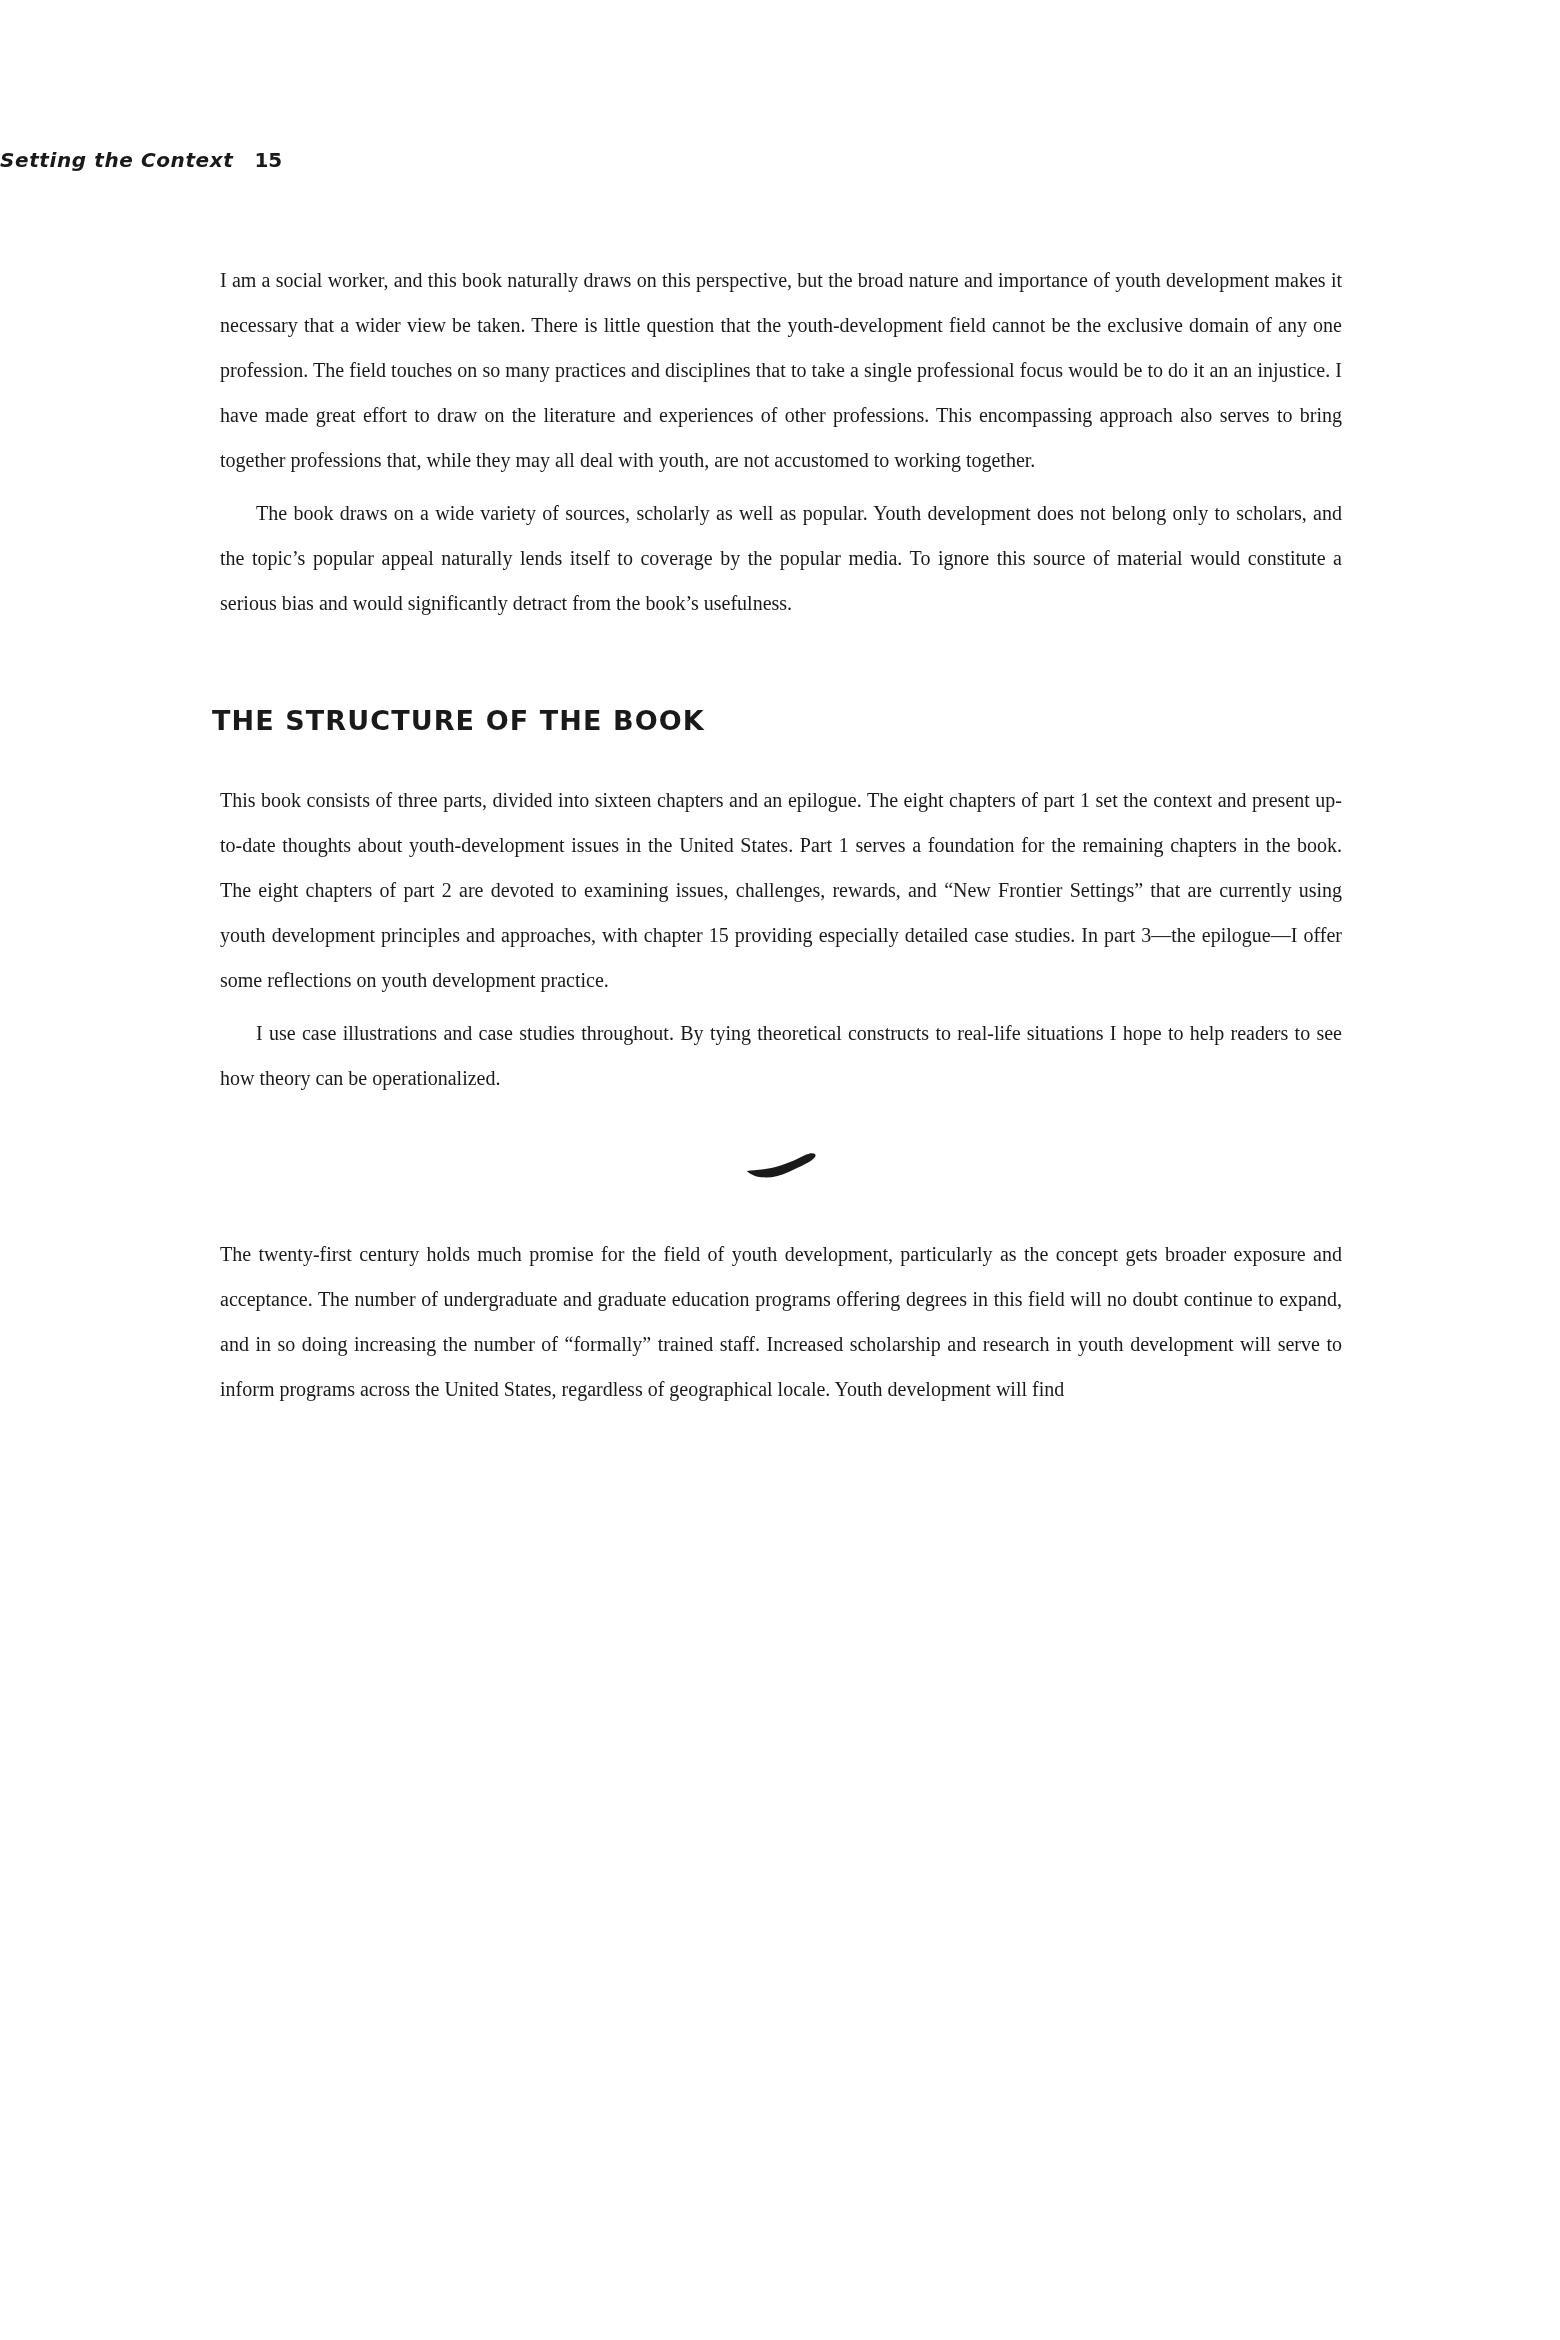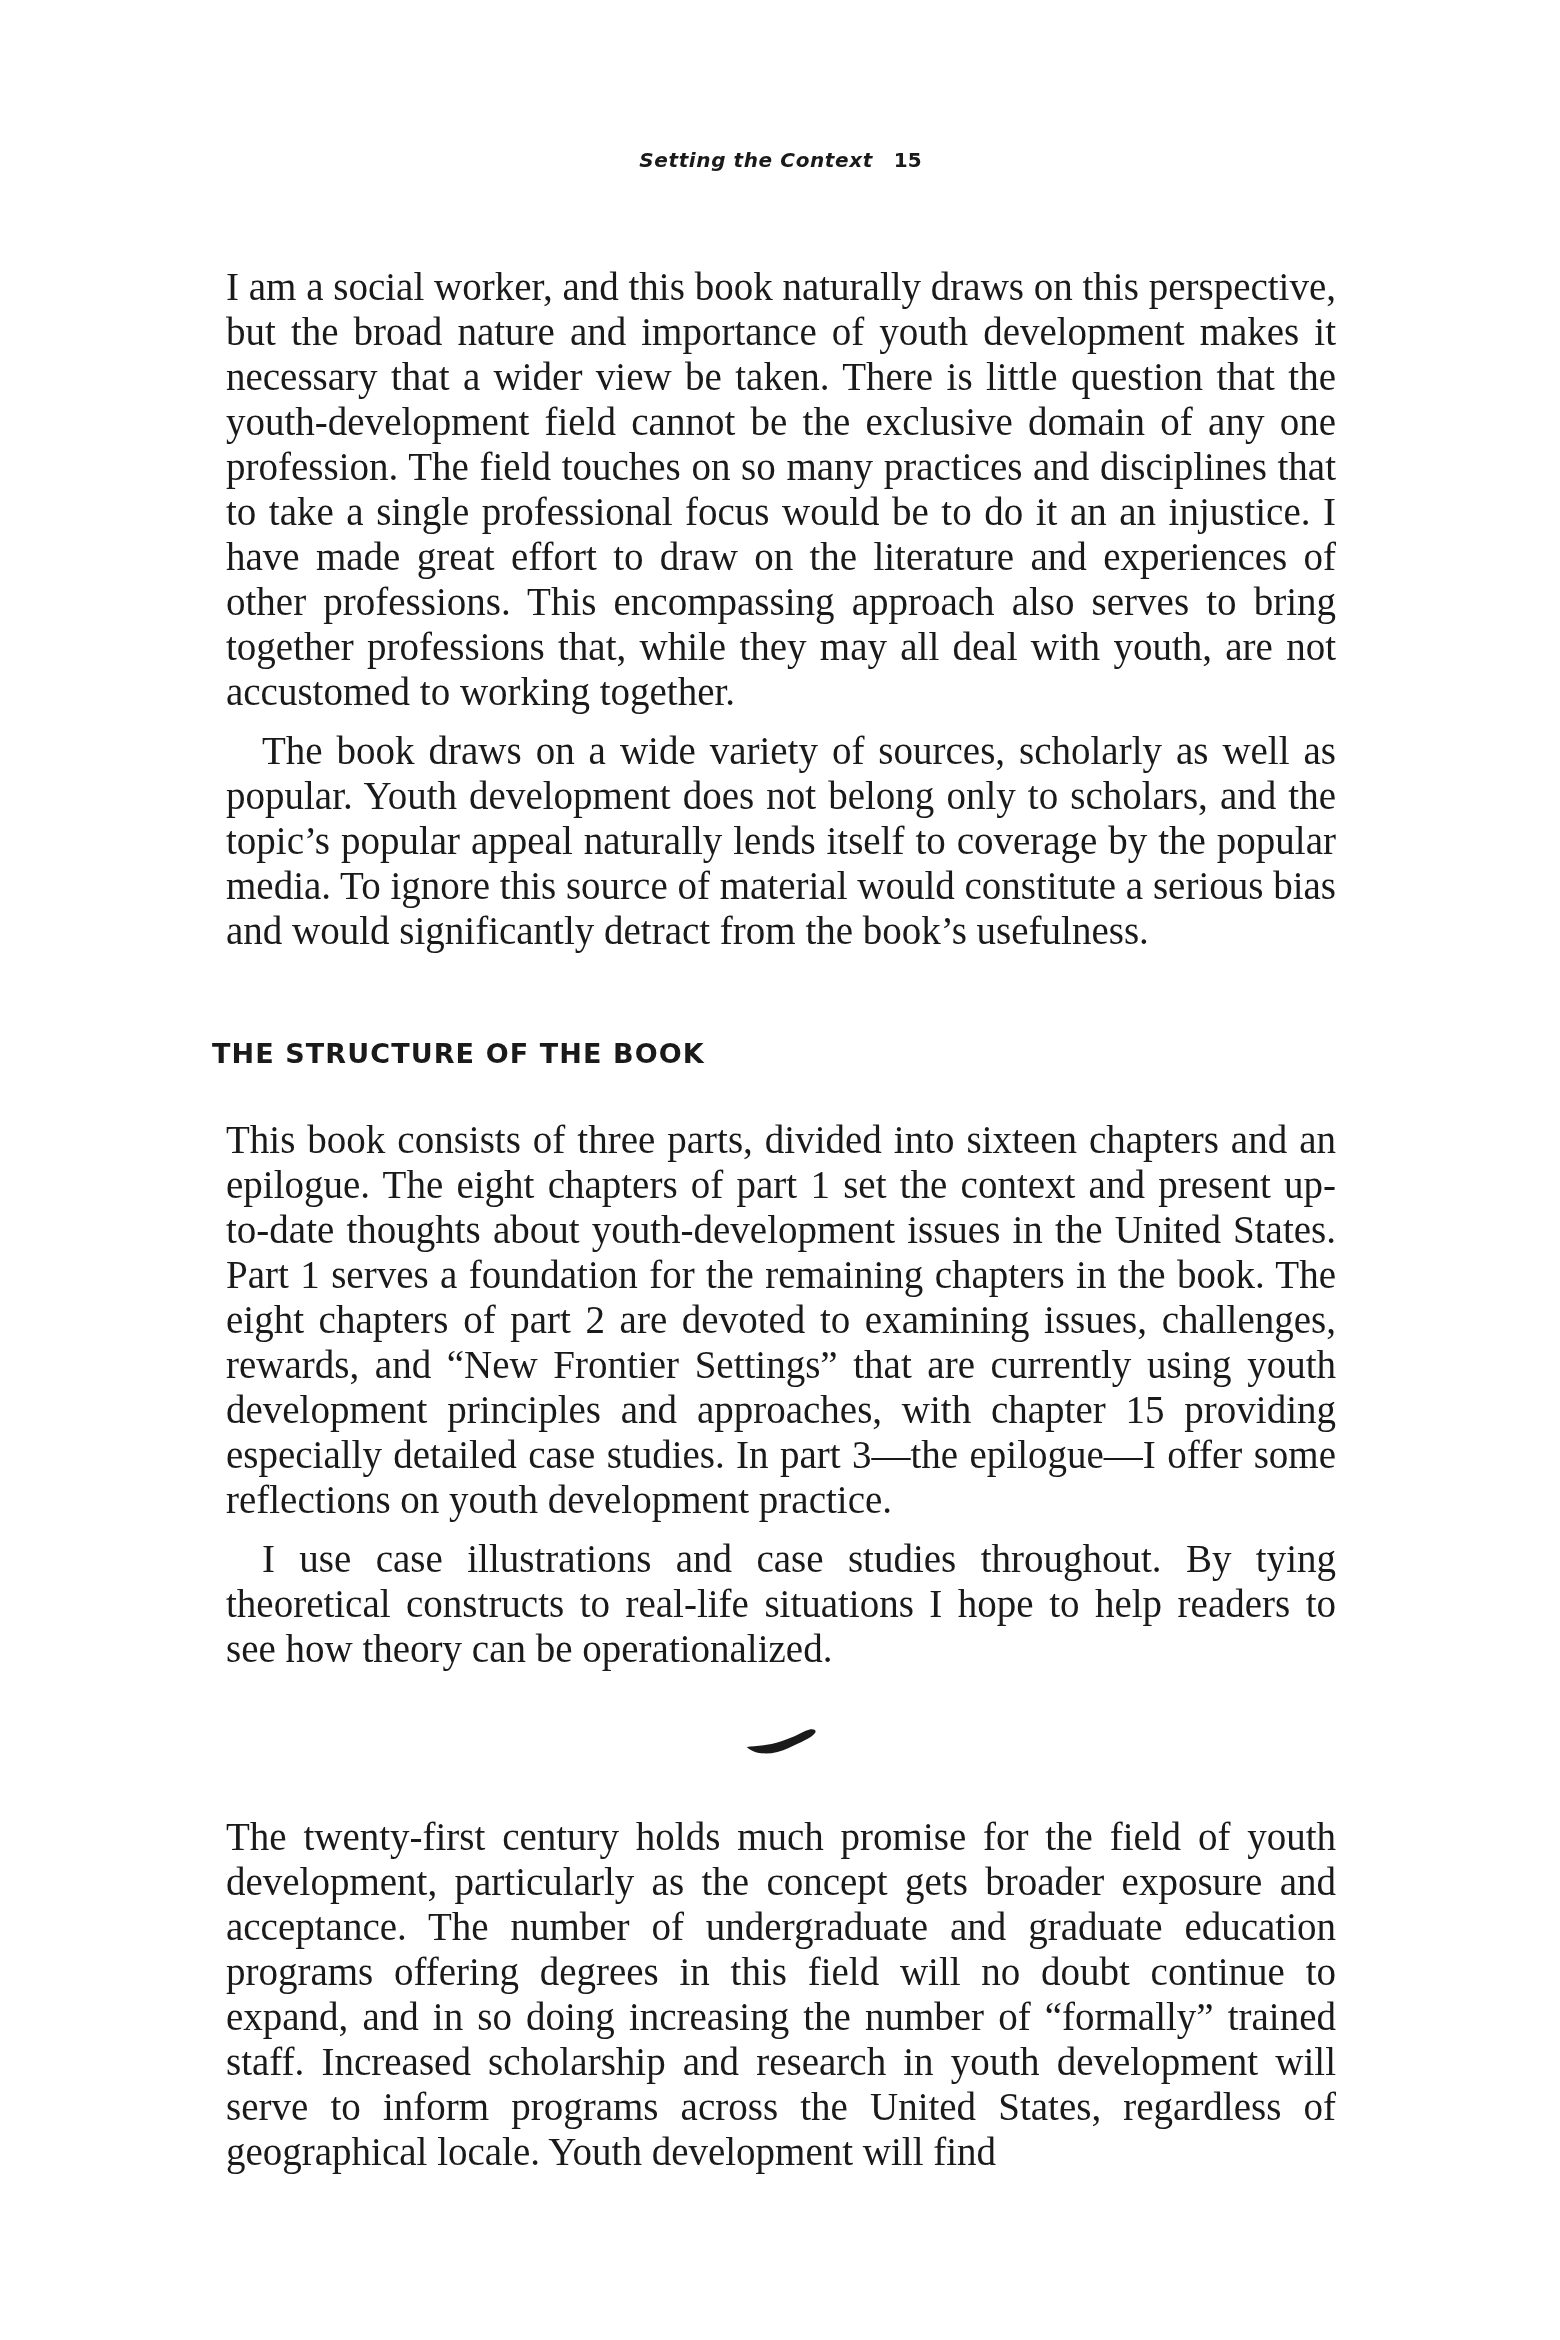--- a/index.html
+++ b/index.html
@@ -18,43 +18,42 @@
     position: relative;
     width: 1561px;
     height: 2341px;
     box-sizing: border-box;
   }
   .running-head {
     position: absolute;
     top: 148px;
     left: 0;
     width: 1561px;
-    text-align: center;
     font-family: "DejaVu Sans", sans-serif;
     font-style: italic;
     font-weight: 600;
     font-size: 20px;
     letter-spacing: 0.6px;
     color: #1a1a1a;
   }
   .running-head .folio {
     font-style: normal;
     font-weight: 700;
     margin-left: 21px;
     letter-spacing: 0;
   }
   .content {
     position: absolute;
     top: 250px;
     left: 212px;
     width: 1138px;
   }
   p.body {
-    margin: 14px;
-    font-size: 39px;
+    margin: 8px;
+    font-size: 20px;
     line-height: 45px;
     text-align: justify;
     text-justify: inter-word;
     hyphens: none;
   }
   p.indent {
     text-indent: 36px;
   }
   h2.section-title {
     font-family: "DejaVu Sans", sans-serif;

